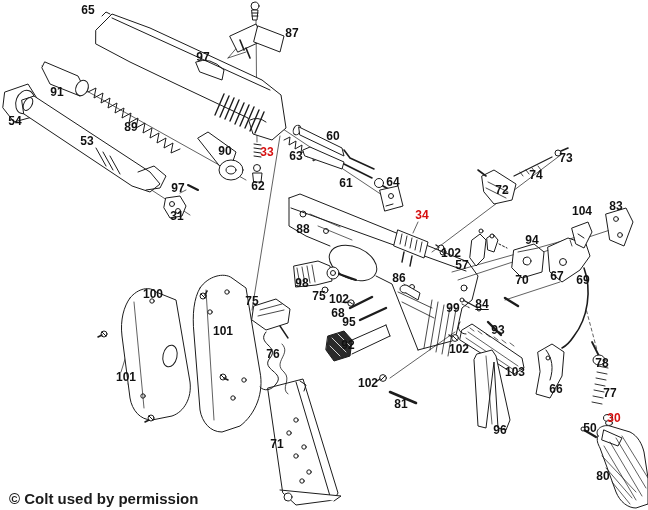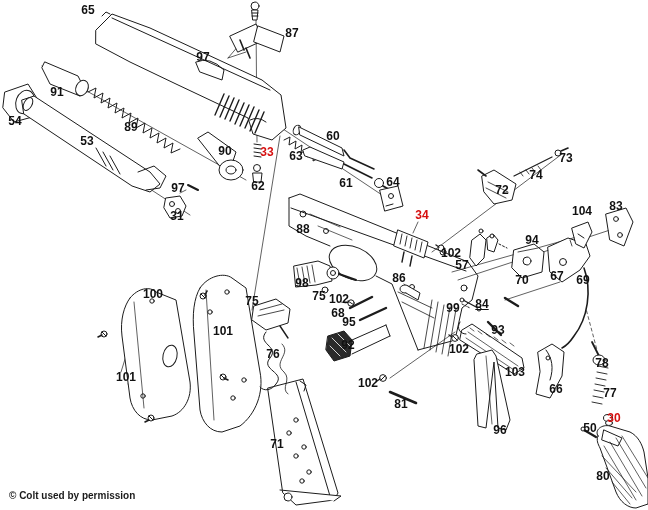--- a/index.html
+++ b/index.html
@@ -11,21 +11,21 @@
   #diagram-stage{position:absolute;inset:0;}
   svg{position:absolute;left:0;top:0;}
   .plabel{
     position:absolute;transform:translate(-50%,-50%);
     font-size:12px;font-weight:600;color:var(--label,#111111);
     white-space:nowrap;line-height:1;user-select:none;
   }
   .plabel.red{color:var(--highlight,#d60f0f);}
   #copyright{
     position:absolute;left:9px;top:490px;
-    font-size:10px;font-weight:600;color:#1b1b1b;
+    font-size:15px;font-weight:600;color:#1b1b1b;
   }
 </style>
 </head>
 <body style="--bg: #ffffff; --label: #111111; --highlight: #d60f0f;">
 
 <div id="diagram-stage">
 <svg width="648" height="510" viewBox="0 0 648 510" stroke="#1c1c1c" stroke-width="1" fill="none" stroke-linecap="round" stroke-linejoin="round">
 
   <g stroke-width="0.7">
     <path d="M10,98 L190,215"></path>

